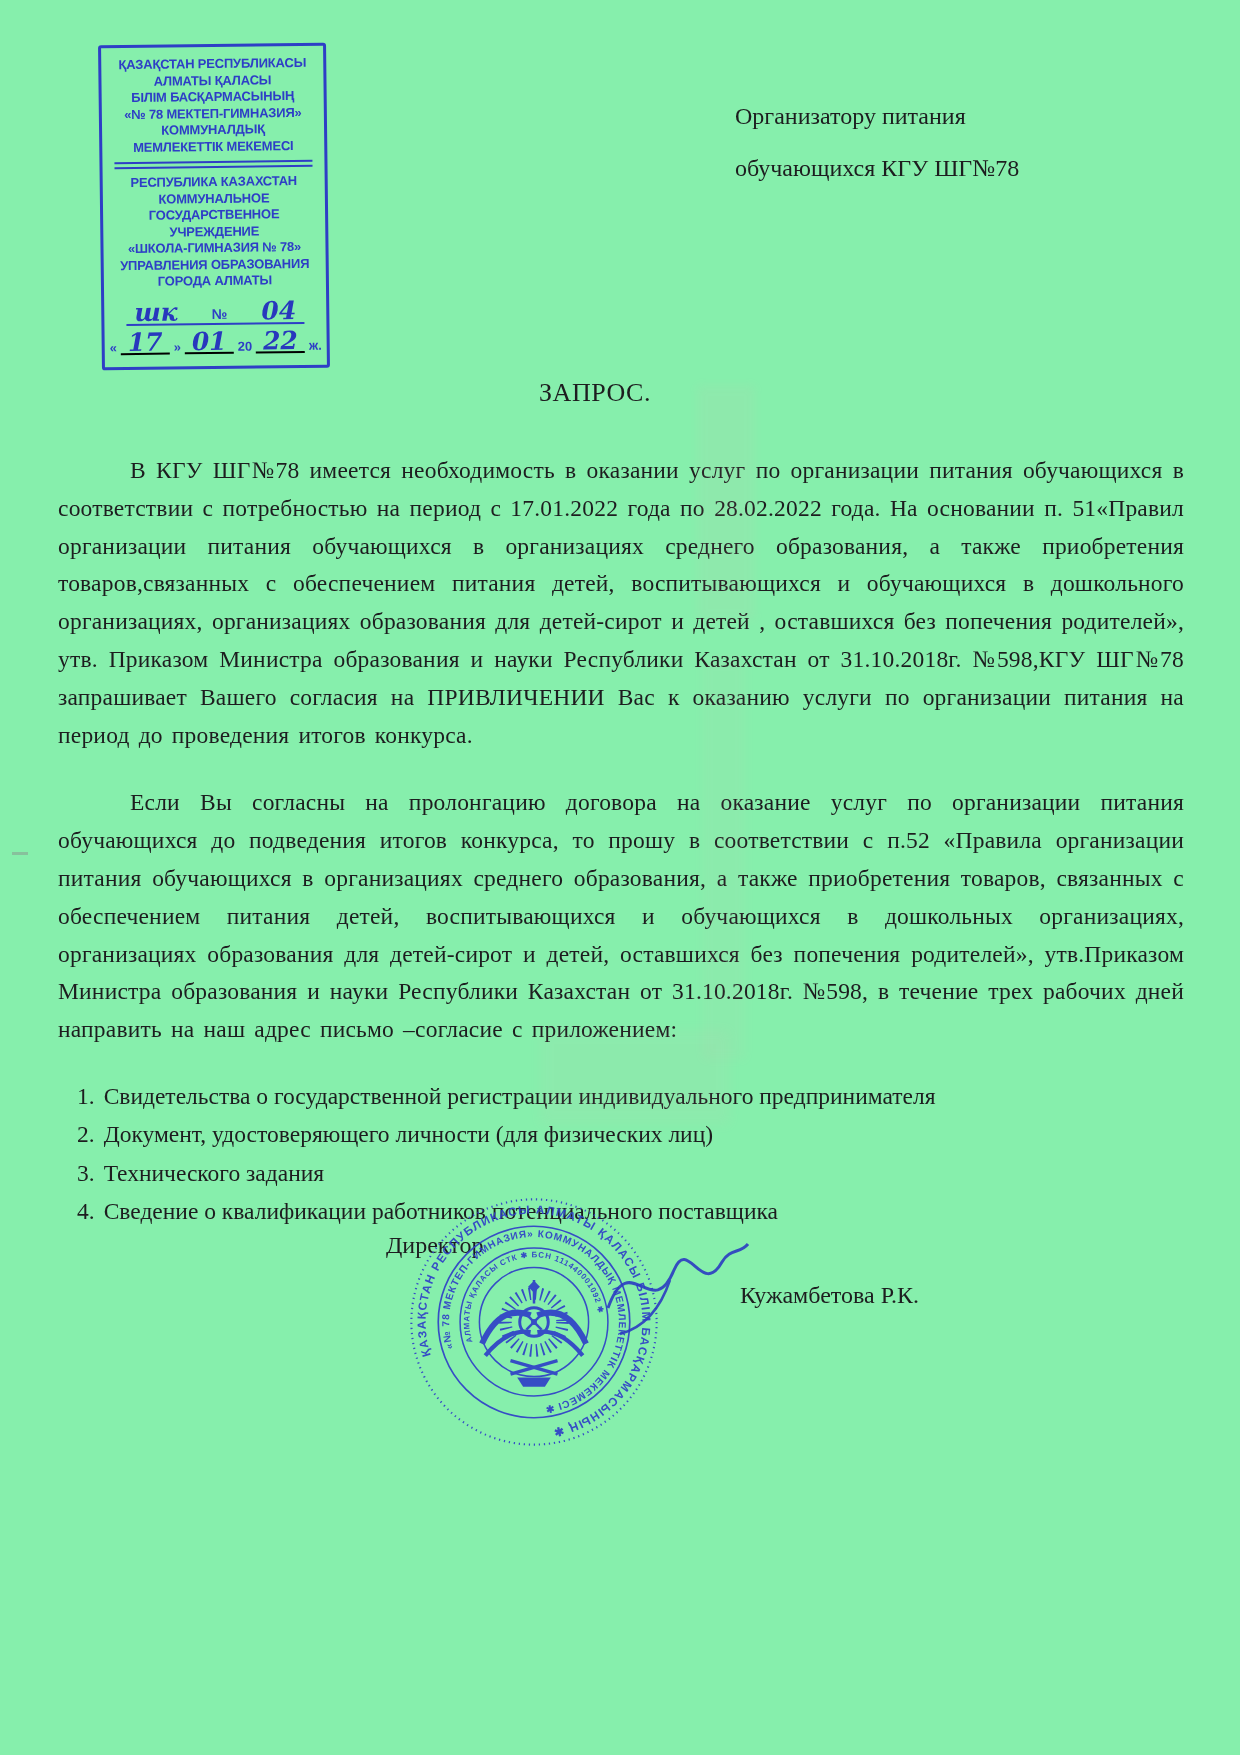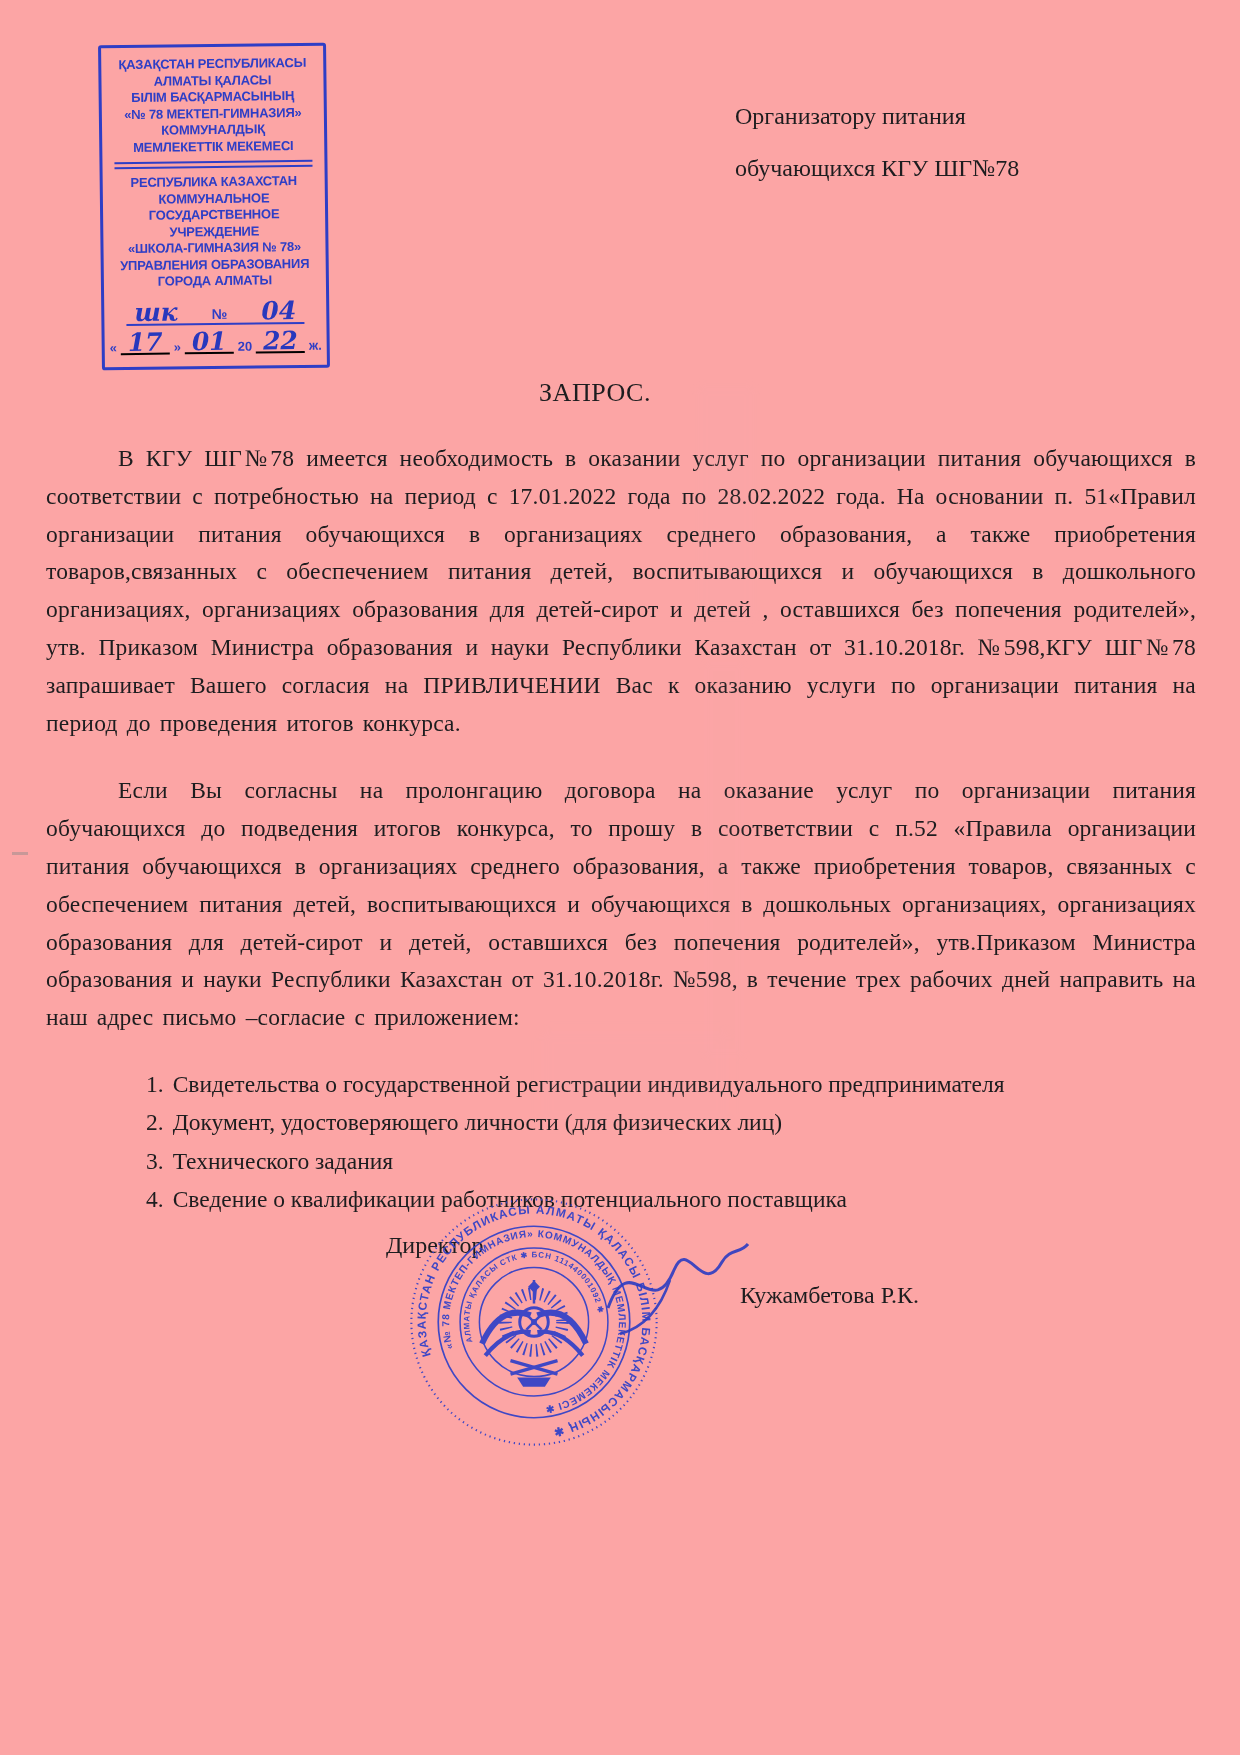--- a/index.html
+++ b/index.html
@@ -1,18 +1,18 @@
 <!DOCTYPE html>
 <html><head>
 <meta charset="utf-8">
 <style>
   html,body{margin:0;padding:0;background:#d9d9d9;}
   .page{
     position:relative;width:1240px;height:1755px;margin:0 auto;
-    background:#fca5a5;overflow:hidden;
+    background:#86efac;overflow:hidden;
     font-family:"Liberation Serif",serif;color:#1d1d1f;
   }
 
   
   .stamp{
     position:absolute;left:100px;top:44px;width:214px;
     border:3px solid #2e3ec6;border-radius:3px;
     padding:9px 4px 12px;
     transform:rotate(-0.7deg);
     color:#2e3ec6;text-align:center;
@@ -39,23 +39,23 @@
   .doc-title{
     position:absolute;top:378px;left:0;width:1240px;text-align:center;
     font-size:26px;letter-spacing:.5px;transform:translateX(-25px);
   }
 
   
   .content{
     position:absolute;top:440px;left:46px;width:1150px;
     font-size:23.5px;line-height:37.8px;text-align:justify;
   }
-  .content p{margin:0;text-indent:72px;word-spacing:3px;letter-spacing:.2px;}
+  .content p{margin:12px;text-indent:72px;word-spacing:3px;letter-spacing:.2px;}
   .content p + p{margin-top:30px;}
-  .doc-list{margin:28px 0 0 100px;padding:0;list-style:none;text-align:left;}
+  .doc-list{margin:28px 0 0 31px;padding:0;list-style:none;text-align:left;}
   .doc-list li{line-height:38.5px;word-spacing:normal;}
   .doc-list .num{margin-right:9px;}
 
   
   .sig-role{position:absolute;left:386px;top:1232px;font-size:24px;}
   .sig-name{position:absolute;left:740px;top:1282px;font-size:24px;}
 
   
   .seal{position:absolute;left:408px;top:1196px;width:252px;height:252px;opacity:.92;}
   .seal text{fill:#3040c8;font-family:"Liberation Sans",sans-serif;font-weight:bold;}

